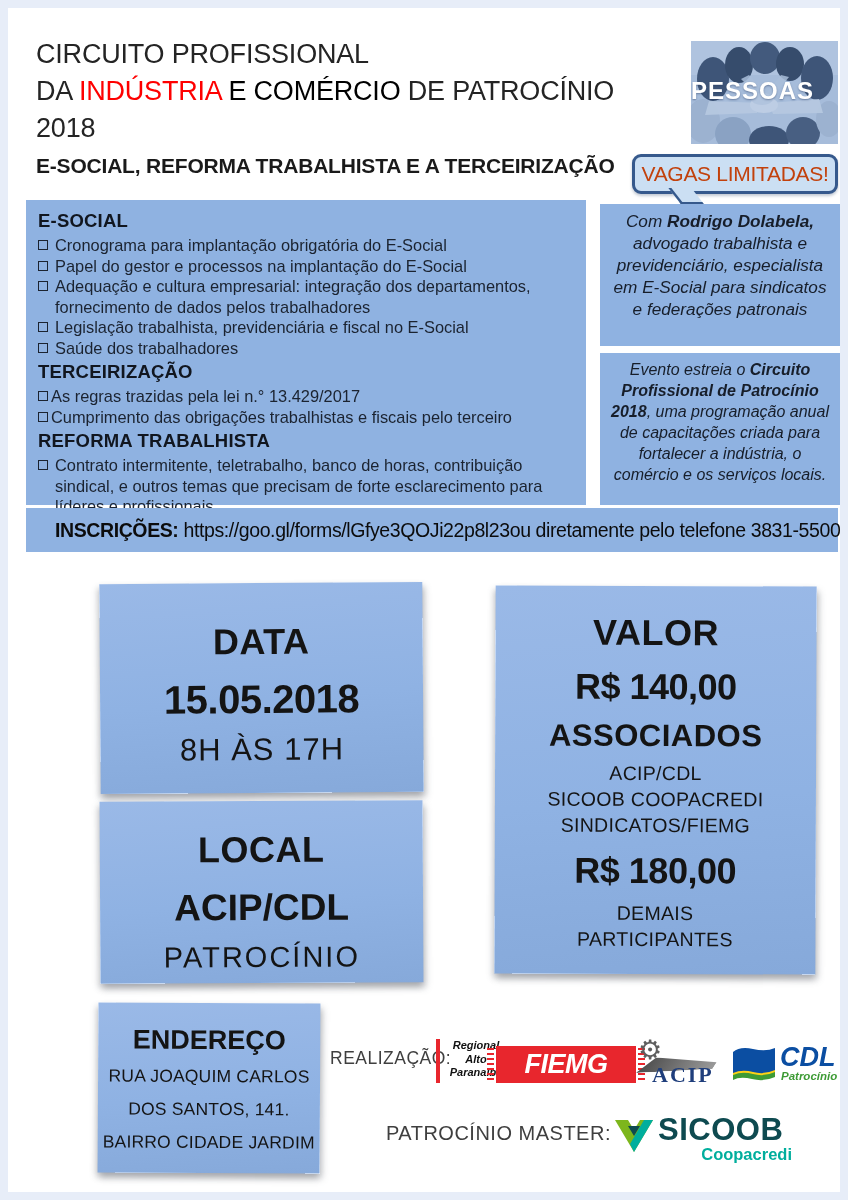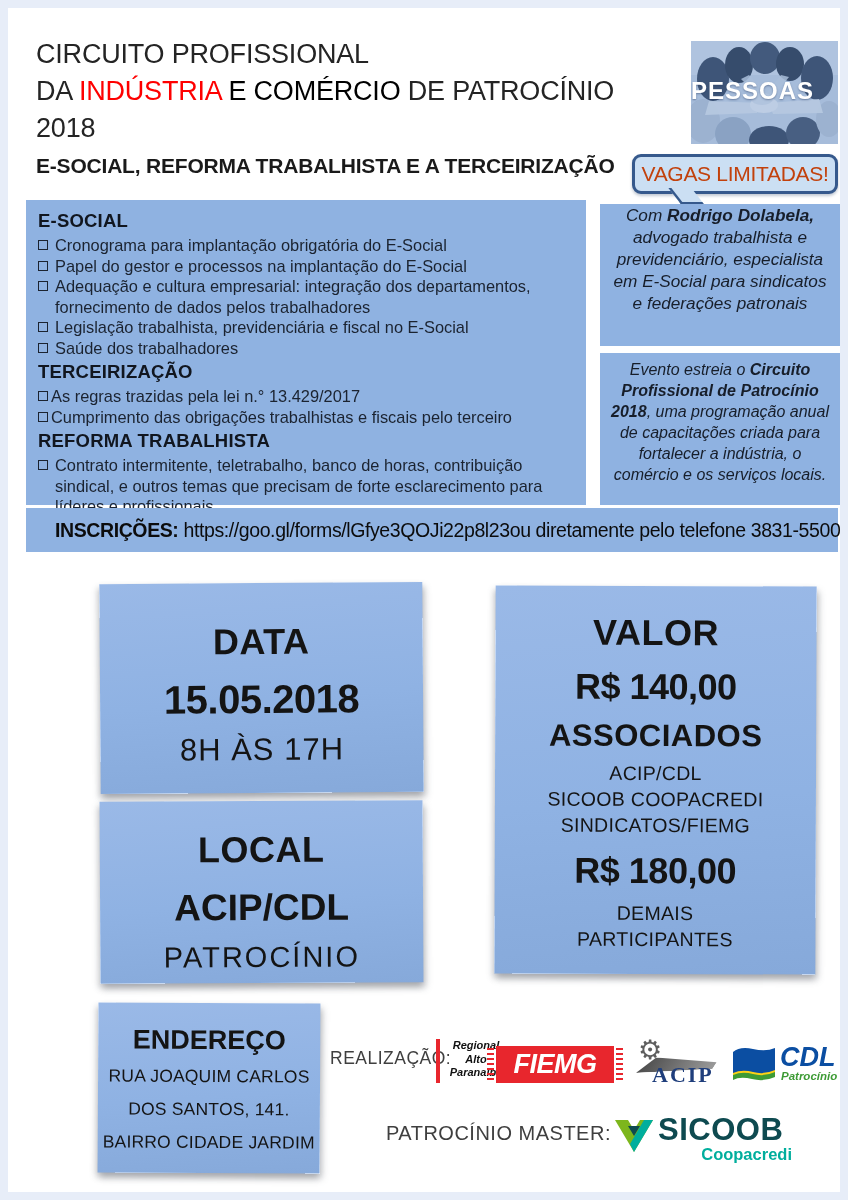--- a/index.html
+++ b/index.html
@@ -48,21 +48,21 @@
   .topic-heading { font-size:18.5px; font-weight:bold; color:#11161f; margin:3px 0 3px 0; letter-spacing:0.2px; }
   .topic-item { display:flex; gap:7px; font-size:16.4px; line-height:20.5px; color:#1b2330; }
   .topic-item.tight { gap:3px; }
   .sq { flex:0 0 auto; width:10px; height:10px; border:1.7px solid #1b2330; margin-top:5px; background:transparent; }
 
   
   .info-box {
     position:absolute; left:592px; width:240px; background:#8fb2e1;
     font-style:italic; text-align:center; color:#171e2a;
   }
-  .info-box.speaker { top:196px; height:142px; font-size:17.2px; line-height:22px; padding:0 8px; }
+  .info-box.speaker { top:196px; height:142px; font-size:17.2px; line-height:22px; padding:6px 8px; }
   .info-box.event { top:345px; height:152px; font-size:16px; line-height:21px; padding:6px 8px; }
   .info-box b { font-weight:bold; }
 
   
   .inscricoes {
     position:absolute; left:18px; top:500px; width:812px; height:44px;
     background:#8fb2e1; display:flex; align-items:center; padding:0 29px;
     font-size:19.5px; letter-spacing:-0.4px; color:#0c0c0c; white-space:nowrap;
   }
   .inscricoes .lbl { font-weight:bold; margin-right:5px; }
@@ -96,21 +96,21 @@
 
   
   .flabel { position:absolute; color:#3f3f3f; letter-spacing:0.5px; }
   .realizacao-label { left:322px; top:1040px; font-size:17.5px; }
   .master-label { left:378px; top:1114px; font-size:20px; }
 
   .redbar { position:absolute; left:428px; top:1031px; width:4px; height:44px; background:#e8262d; }
   .regional { position:absolute; left:436px; top:1031px; width:64px; text-align:center;
               font-size:11px; line-height:13.5px; font-weight:bold; font-style:italic; color:#111; }
 
-  .fiemg { position:absolute; left:488px; top:1038px; width:118px; height:37px; background:#e8262d;
+  .fiemg { position:absolute; left:488px; top:1038px; width:140px; height:37px; background:#e8262d;
            display:flex; align-items:center; justify-content:center; }
   .fiemg span { color:#fff; font-size:27px; font-weight:bold; font-style:italic; letter-spacing:-0.5px; }
   .fiemg::before, .fiemg::after {
     content:""; position:absolute; top:2px; bottom:2px; width:7px;
     background:repeating-linear-gradient(180deg,#e8262d 0 2px,transparent 2px 5px);
   }
   .fiemg::before { left:-9px; } .fiemg::after { right:-9px; }
 
   .acip { position:absolute; left:628px; top:1030px; width:86px; height:52px; }
   .acip .gear { position:absolute; left:2px; top:-4px; font-size:27px; color:#5e5e5e; }

